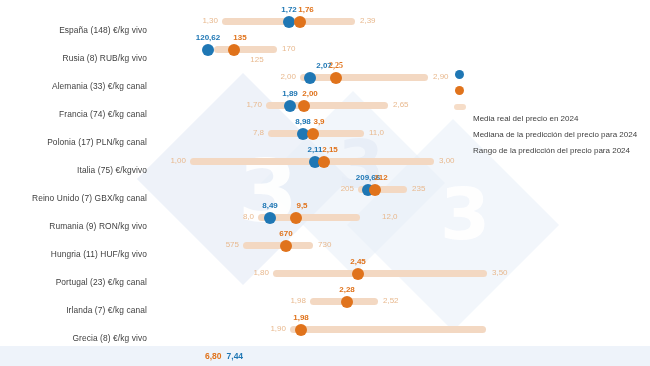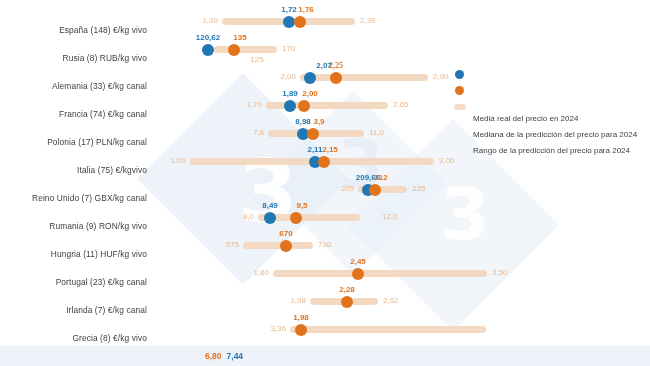--- a/index.html
+++ b/index.html
@@ -242,21 +242,21 @@
           <div class="v-label v-range v-mid" style="left: 156px; transform: translateX(-100%);">1,98</div>
           <div class="v-label v-range v-mid" style="left: 233px;">2,52</div>
           <div class="dot dot-orange" style="left: 197px;"></div>
           <div class="v-label v-orange-bold v-above" style="left: 197px; transform: translateX(-50%);">2,28</div>
         </div>
       </div>
       <div class="row" style="top: 312px;">
         <div class="row-label">Grecia (8) €/kg vivo</div>
         <div class="plot">
           <div class="range-bar" style="left: 140px; width: 196px;"></div>
-          <div class="v-label v-range v-mid" style="left: 136px; transform: translateX(-100%);">3,36</div>
+          <div class="v-label v-range v-mid" style="left: 136px; transform: translateX(-100%);">1,90</div>
           <div class="v-label v-range v-mid" style="left: 341px; margin-top: 25px;">3,47</div>
           <div class="dot dot-orange" style="left: 151px;"></div>
           <div class="v-label v-orange-bold v-above" style="left: 151px; transform: translateX(-50%);">1,98</div>
         </div>
       </div>
     </div>
 
   <div class="legend">
       <div class="legend-row">
         <div class="legend-dot" style="background: rgb(31, 119, 180);"></div>

